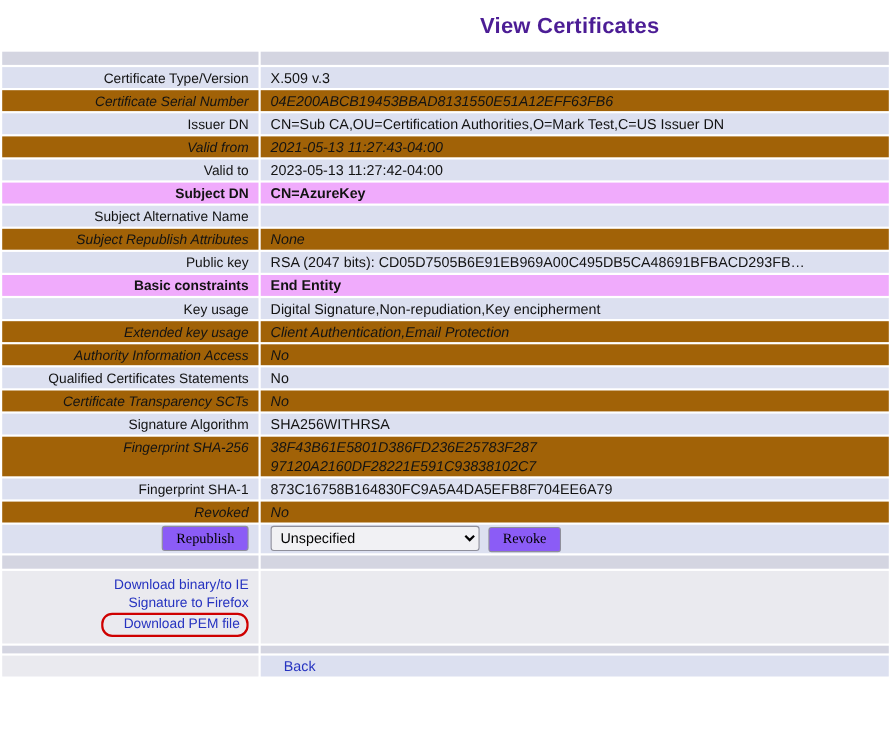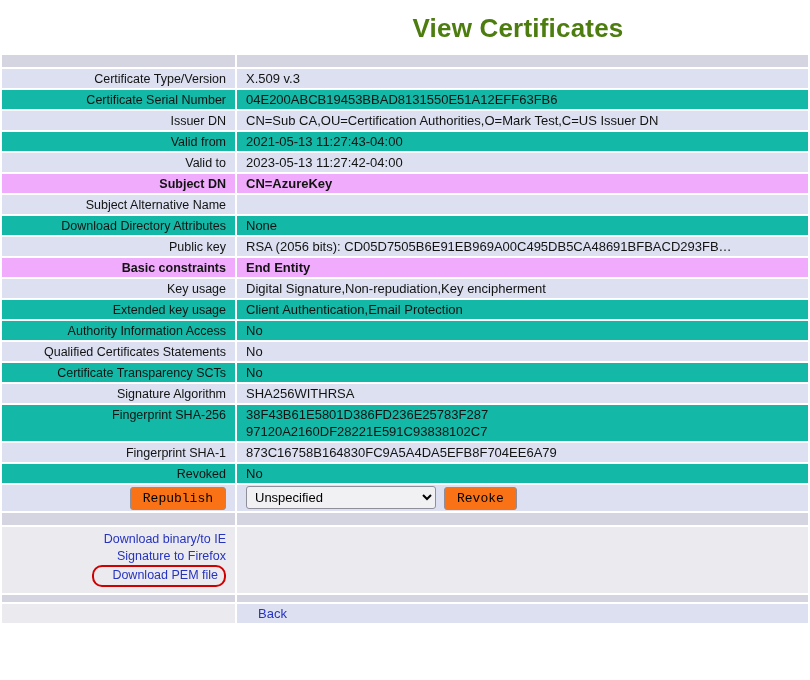--- a/index.html
+++ b/index.html
@@ -1,59 +1,59 @@
 <!DOCTYPE html>
 <html><head>
 <meta charset="utf-8">
 <style>
   html,body{margin:0;padding:0;background:#ffffff;}
   body{font-family:"Liberation Sans","DejaVu Sans",sans-serif;}
   .page{width:810px;height:680px;overflow:hidden;background:#ffffff;}
   .page-title{
     margin:13px 0 9px 226px;
     text-align:center;
-    font-size:26px;
+    font-size:20px;
     font-weight:bold;
-    color:#4d7c0f;
+    color:#4c1d95;
     letter-spacing:0.2px;
   }
   table.cert-table{
     width:810px;
     border-collapse:separate;
     border-spacing:2px;
     table-layout:fixed;
     font-size:13px;
     color:#131313;
   }
   col.c-label{width:233px;}
   td{padding:1px 9px;height:17px;vertical-align:middle;overflow:hidden;white-space:nowrap;}
   td.lbl{text-align:right;font-size:12.5px;}
   td.val{text-align:left;}
   tr.r-lav td{background:#dce0f0;}
-  tr.r-white td{background:#14b8a6;}
+  tr.r-white td{background:#a16207;font-style:italic;}
   tr.r-hdr td{background:#f0abfc;font-weight:bold;}
   tr.band td{background:#d4d5e1;height:12px;padding:0;}
   tr.band td.thin{height:7px;}
   tr.dl td{background:#eaeaef;}
   td.dl-cell{padding:4px 9px 6px;white-space:normal;}
   td.dl-cell .dl-line{line-height:17px;}
   tr.back-row td.gray-cell{background:#eaeaef;}
   tr.back-row td.lav-cell{background:#dce0f0;}
   a{color:#2633c0;text-decoration:none;cursor:pointer;padding-left:12px;}
   .ring{
     display:inline-block;
     border:2px solid #cf0000;
     border-radius:10px;
     padding:0 6px 1px 6px;
   }
   .btn{
-    font-family:Liberation Mono, monospace;
+    font-family:Liberation Serif, serif;
     font-size:13px;
     color:#000;
-    background:#f97316;
+    background:#8b5cf6;
     border:1px solid #8f8f9b;
     border-radius:3px;
     padding:2px 12px;
     height:23px;
     cursor:pointer;
   }
   .sel{
     font-family:inherit;
     font-size:13px;
     width:190px;
@@ -115,27 +115,27 @@
       <td class="lbl">Subject DN</td>
       <td class="val">CN=AzureKey</td>
     </tr>
 
     <tr class="r-lav">
       <td class="lbl">Subject Alternative Name</td>
       <td class="val"></td>
     </tr>
 
     <tr class="r-white">
-      <td class="lbl">Download Directory Attributes</td>
+      <td class="lbl">Subject Republish Attributes</td>
       <td class="val">None</td>
     </tr>
 
     <tr class="r-lav">
       <td class="lbl">Public key</td>
-      <td class="val">RSA (2056 bits): CD05D7505B6E91EB969A00C495DB5CA48691BFBACD293FB…</td>
+      <td class="val">RSA (2047 bits): CD05D7505B6E91EB969A00C495DB5CA48691BFBACD293FB…</td>
     </tr>
 
     <tr class="r-hdr">
       <td class="lbl">Basic constraints</td>
       <td class="val">End Entity</td>
     </tr>
 
     <tr class="r-lav">
       <td class="lbl">Key usage</td>
       <td class="val">Digital Signature,Non-repudiation,Key encipherment</td>

